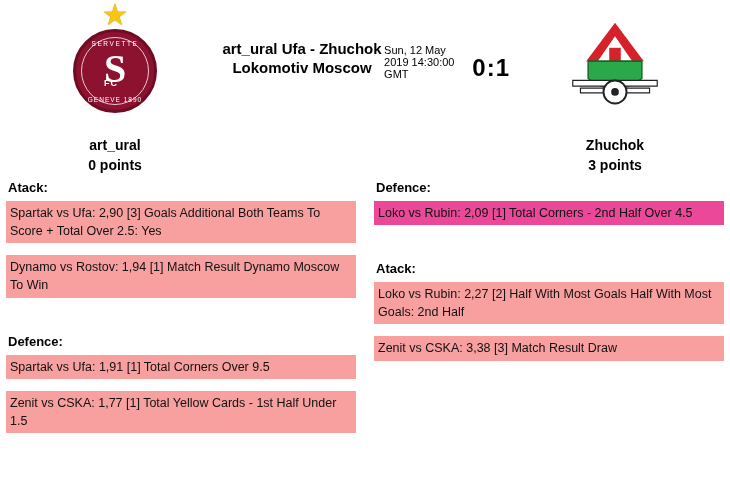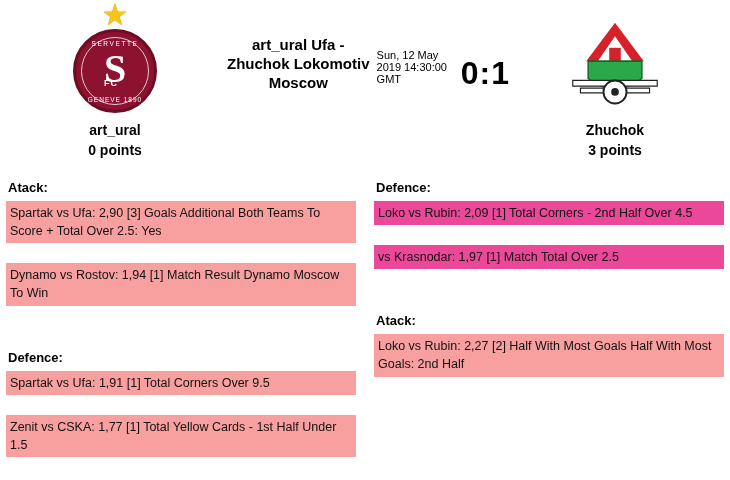--- a/index.html
+++ b/index.html
@@ -35,21 +35,21 @@
   .crest-wrap {
     height: 112px;
     display: flex;
     align-items: center;
     justify-content: center;
     position: relative;
   }
   .team-name {
     font-size: 14px;
     font-weight: bold;
-    margin-top: 2px;
+    margin-top: 17px;
     text-align: center;
   }
   .team-points {
     font-size: 14px;
     font-weight: bold;
     margin-top: 4px;
     text-align: center;
   }
 
   .match-col {
@@ -65,21 +65,21 @@
     text-align: center;
     line-height: 1.25;
     max-width: 280px;
   }
   .match-date {
     font-size: 11px;
     margin-top: 6px;
     text-align: left;
   }
   .match-score {
-    font-size: 32px;
+    font-size: 24px;
     font-weight: bold;
     margin-top: 18px;
     letter-spacing: 1px;
   }
 
   
   .star {
     position: absolute;
     top: -8px;
     left: 50%;
@@ -160,21 +160,21 @@
   }
   .block-title {
     font-size: 13px;
     font-weight: bold;
     margin: 10px 0 6px 2px;
   }
   .tip {
     font-size: 12.5px;
     line-height: 1.45;
     padding: 3px 4px;
-    margin-bottom: 20px;
+    margin-bottom: 12px;
     color: #111;
   }
   .tip.red   { background: #f8a0a0; }
   .tip.green { background: #ec4899; }
   .spacer-row { height: 14px; }
 </style>
 </head>
 <body>
 
 <div id="page">
@@ -236,22 +236,22 @@
       <div class="spacer-row"></div>
 
       <div class="block-title">Defence:</div>
       <div class="tip red">Spartak vs Ufa: 1,91 [1] Total Corners Over 9.5</div>
       <div class="tip red">Zenit vs CSKA: 1,77 [1] Total Yellow Cards - 1st Half Under 1.5</div>
     </div>
 
     <div class="col">
       <div class="block-title">Defence:</div>
       <div class="tip green">Loko vs Rubin: 2,09 [1] Total Corners - 2nd Half Over 4.5</div>
-      <div class="tip green">vs Krasnodar: 1,97 [1] Match Total Over 2.5</div>
 
       <div class="spacer-row"></div>
 
       <div class="block-title">Atack:</div>
       <div class="tip red">Loko vs Rubin: 2,27 [2] Half With Most Goals Half With Most Goals: 2nd Half</div>
+      <div class="tip red">Zenit vs CSKA: 3,38 [3] Match Result Draw</div>
     </div>
   </div>
 
 </div>
 
 </body></html>

